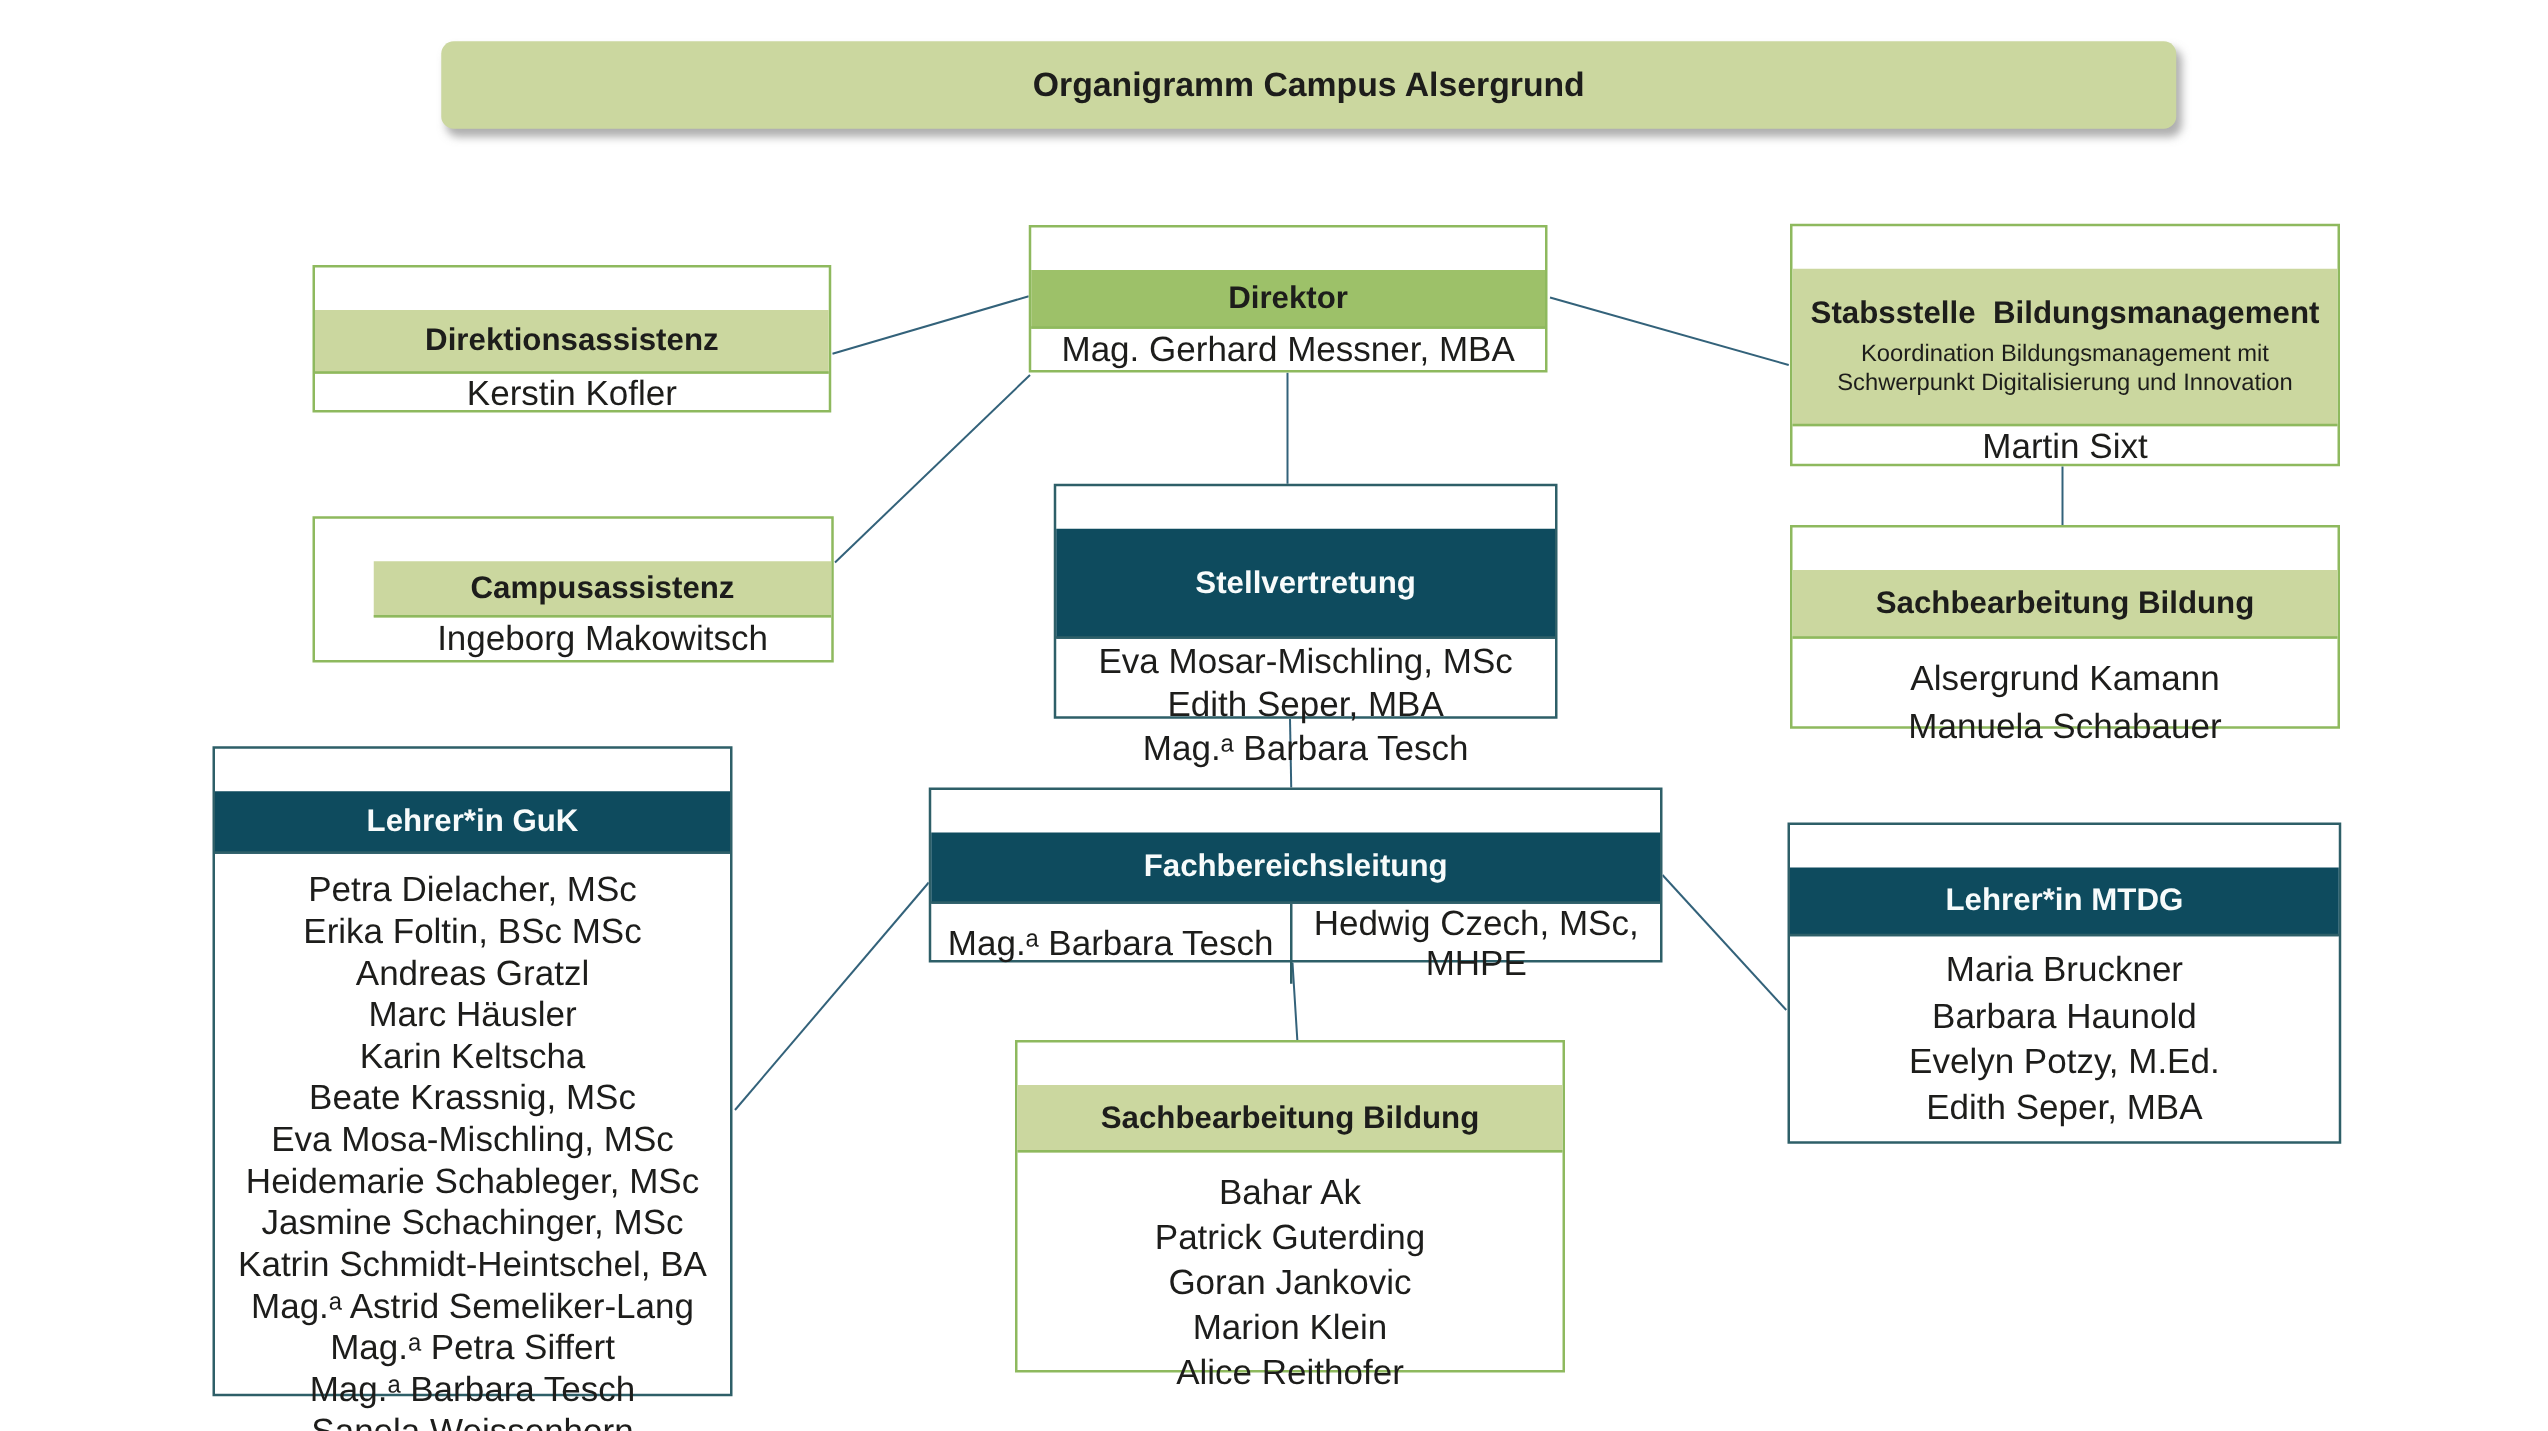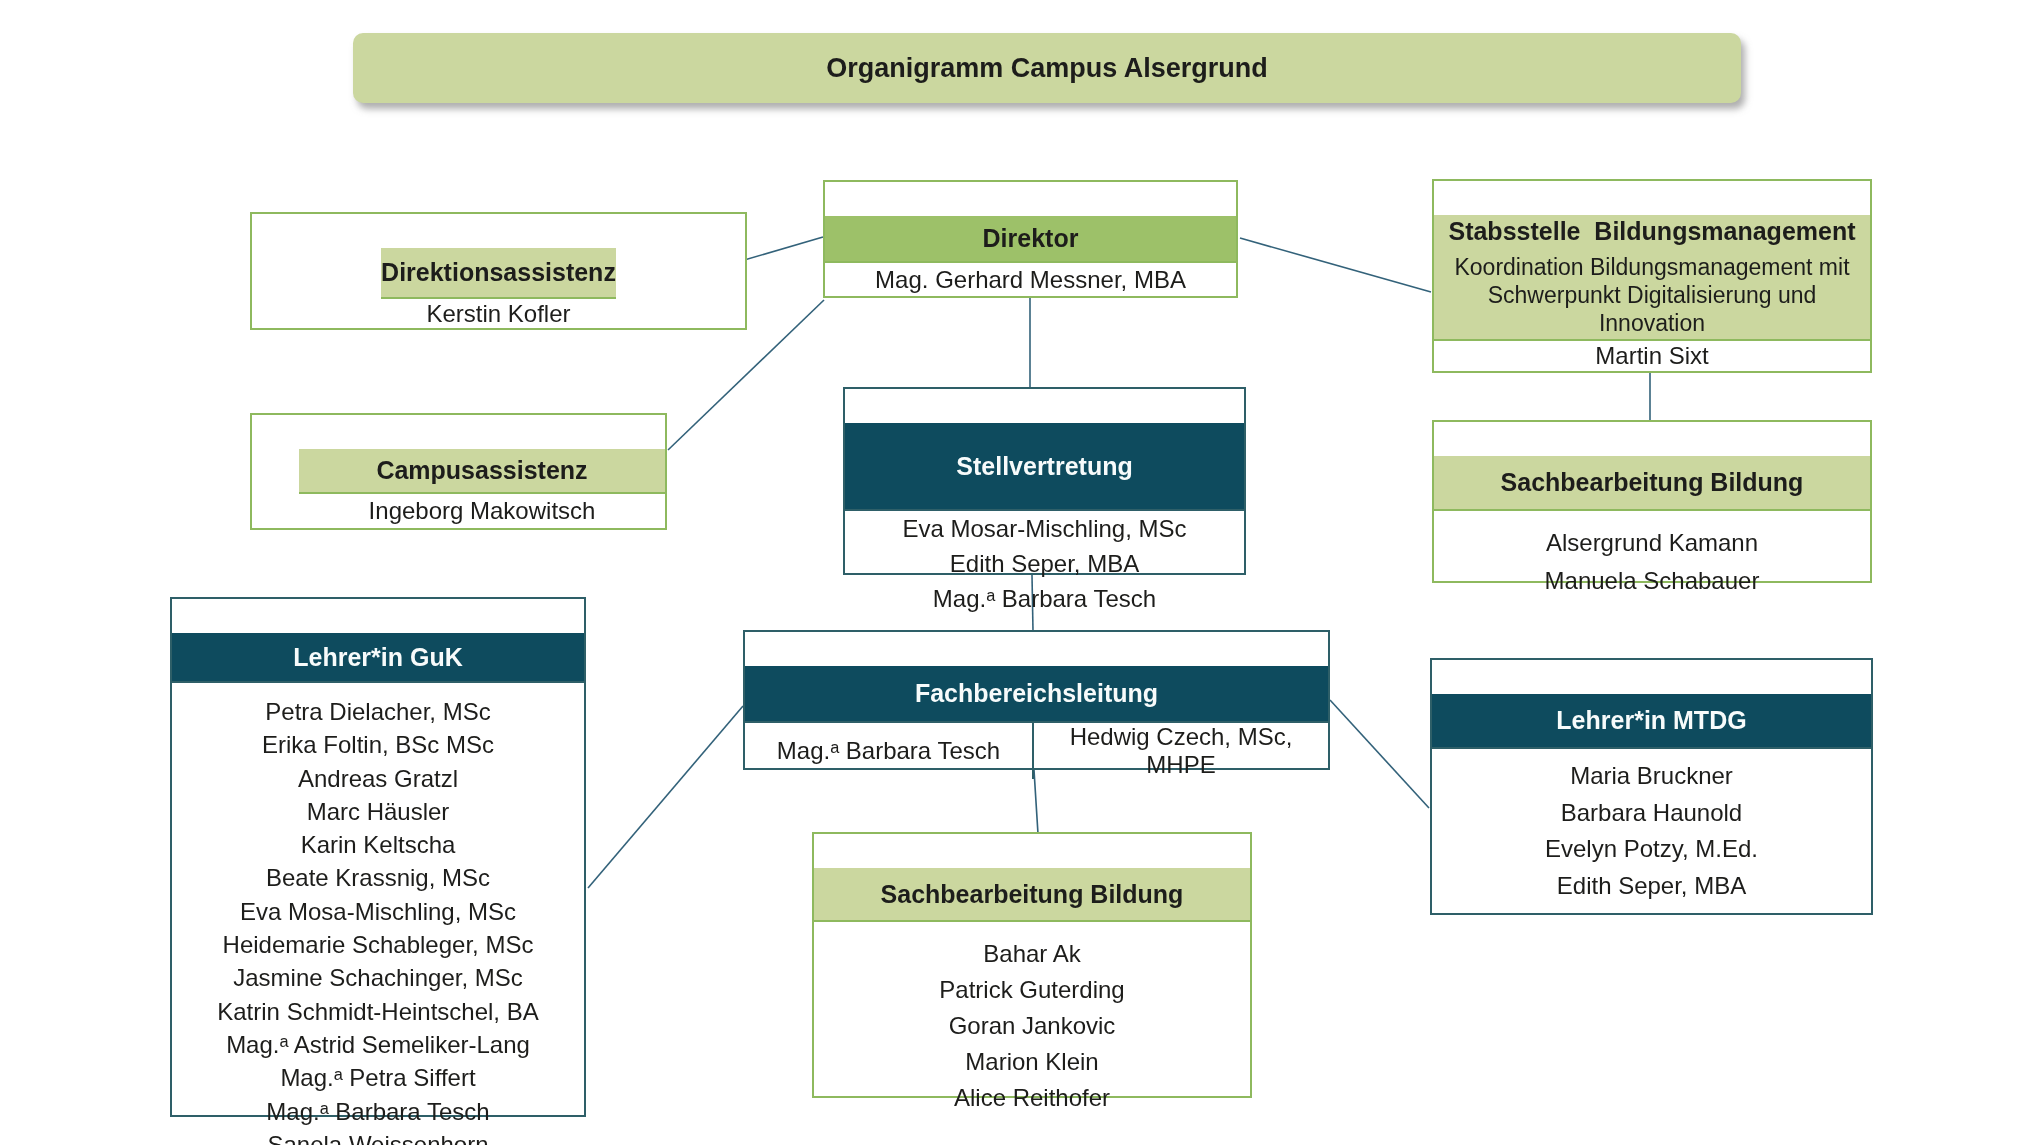--- a/index.html
+++ b/index.html
@@ -59,41 +59,41 @@
     font-weight:bold;
     font-size:25px;
     line-height:1.15;
     margin-top:34px;
   }
   .box.green .box-header{background:var(--light-green);border-bottom:2px solid var(--green-border);}
   .box.green.dark-head .box-header{background:var(--medium-green);}
   .box.teal .box-header{background:var(--teal);border-bottom:2px solid var(--teal-border);color:#f7fbfb;}
   .box-sub{
     font-weight:normal;
-    font-size:23px;
+    font-size:19px;
     line-height:1.22;
     margin-top:7px;
     padding:0 0;
     white-space:normal;
   }
   .box-body{
     flex:1 1 auto;
     display:flex;
     flex-direction:column;
     align-items:center;
     justify-content:center;
     text-align:center;
-    font-size:24px;
+    font-size:28px;
   }
   .box-body.list{justify-content:flex-start;}
   .name-line{width:100%;}
   
   .b-direktor{left:823px;top:180px;width:415px;height:118px;}
   .b-direktor .box-header{height:47px;}
-  .b-direktionsassistenz{left:250px;top:212px;width:497px;height:118px;align-items:center;}
+  .b-direktionsassistenz{left:250px;top:212px;width:415px;height:118px;}
   .b-direktionsassistenz .box-header{height:51px;}
   .b-campusassistenz{left:250px;top:413px;width:417px;height:117px;padding-left:47px;}
   .b-campusassistenz .box-header{height:45px;}
   .b-stabsstelle{left:1432px;top:179px;width:440px;height:194px;}
   .b-stabsstelle .box-header{height:126px;white-space:pre-wrap;}
   .b-stellvertretung{left:843px;top:387px;width:403px;height:188px;}
   .b-stellvertretung .box-header{height:88px;}
   .b-stellvertretung .name-line{line-height:35px;}
   .b-sachb-rechts{left:1432px;top:420px;width:440px;height:163px;}
   .b-sachb-rechts .box-header{height:55px;}

